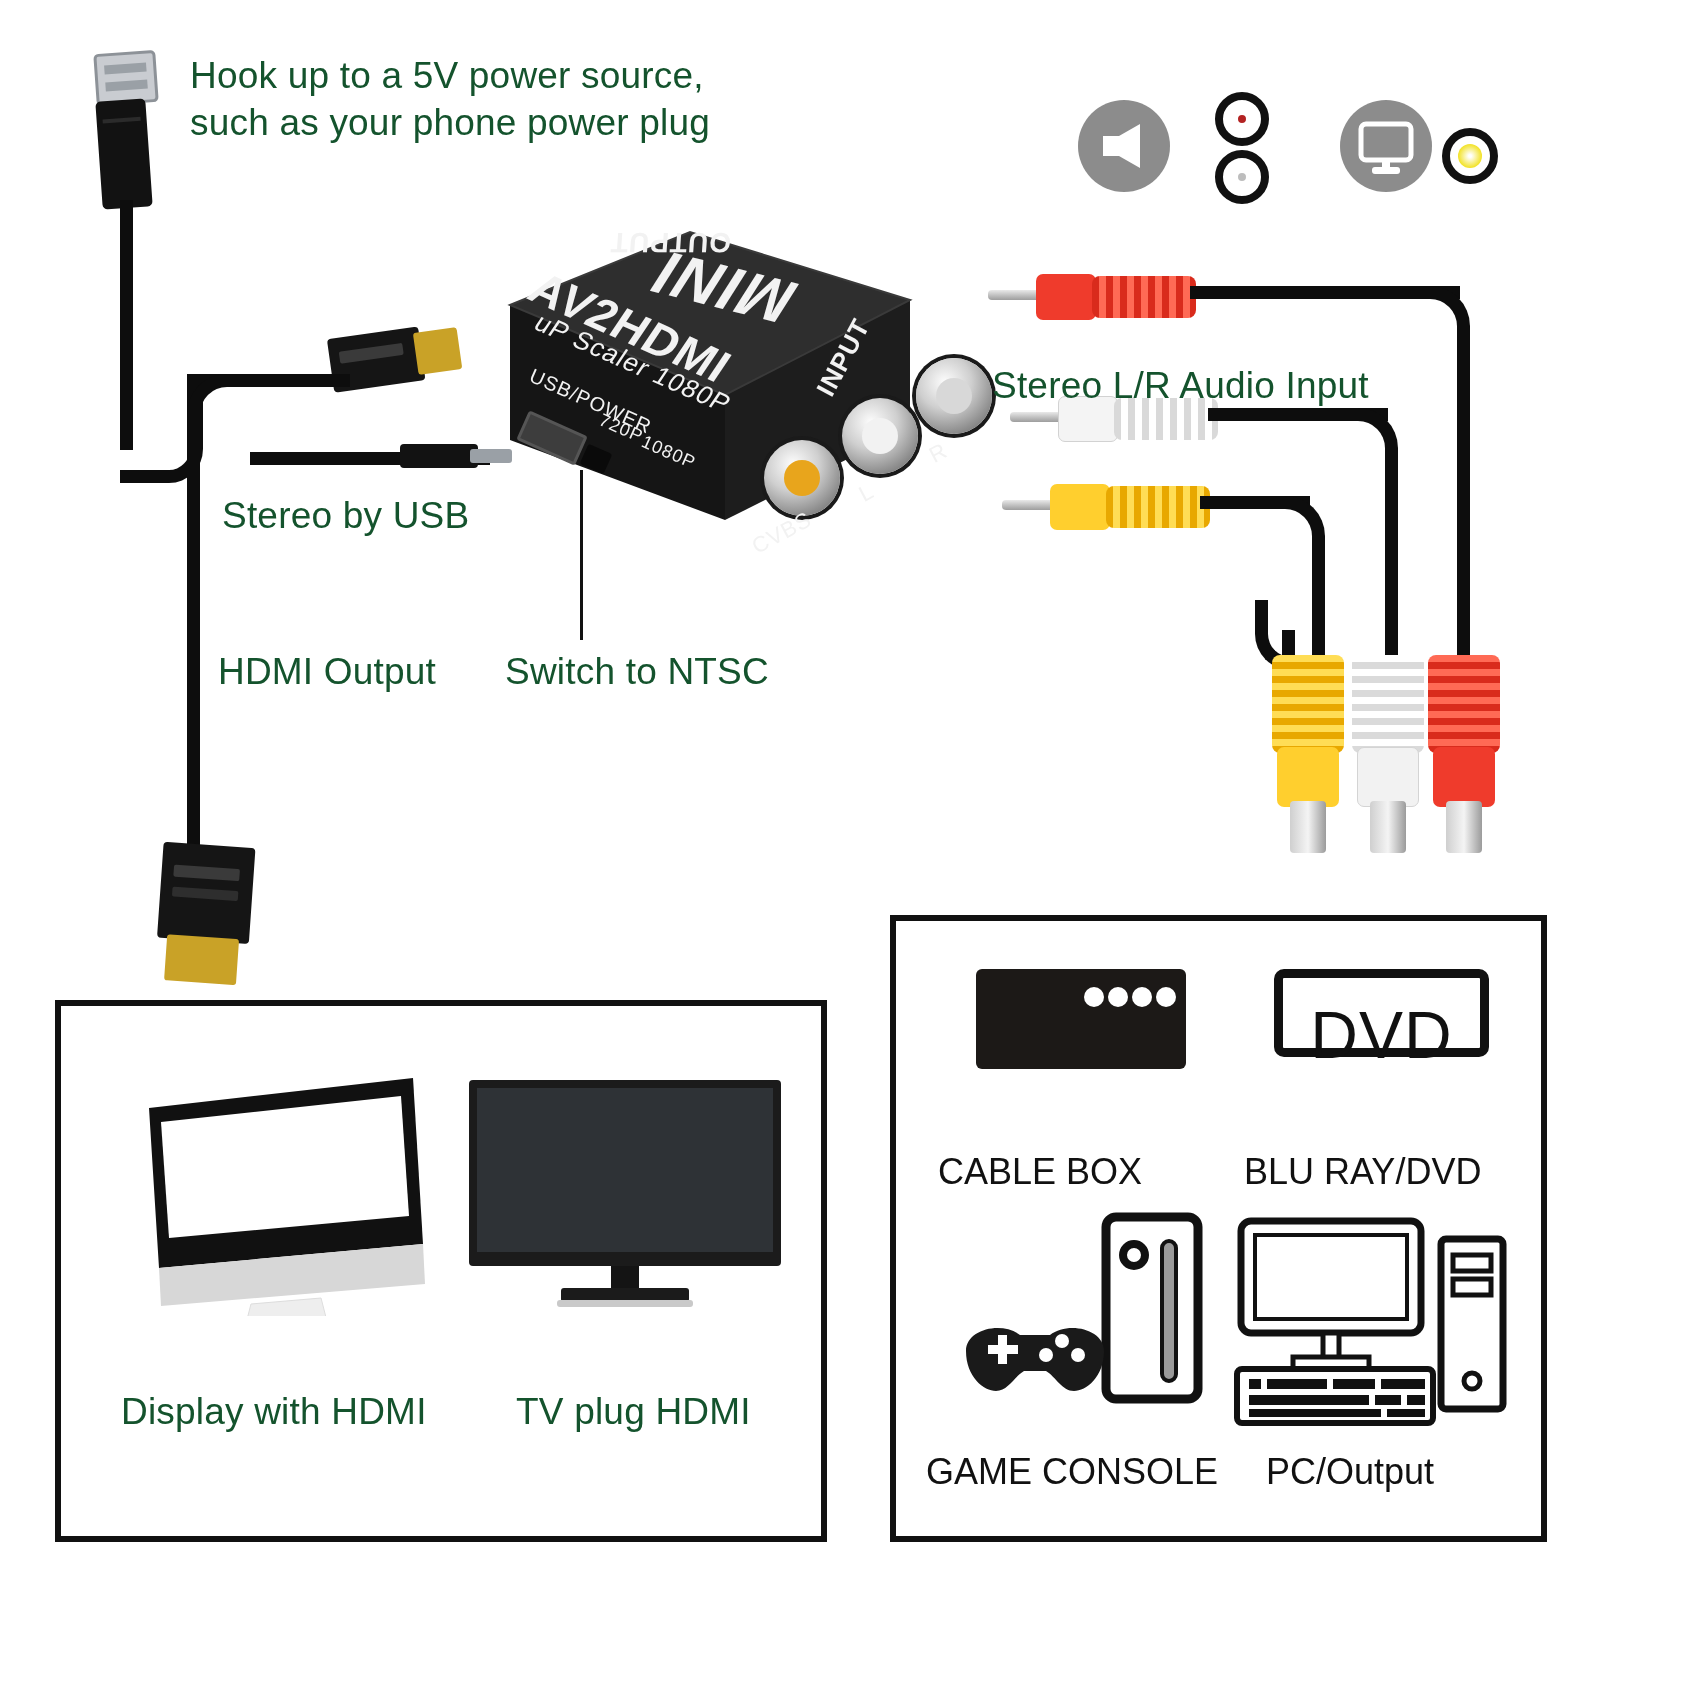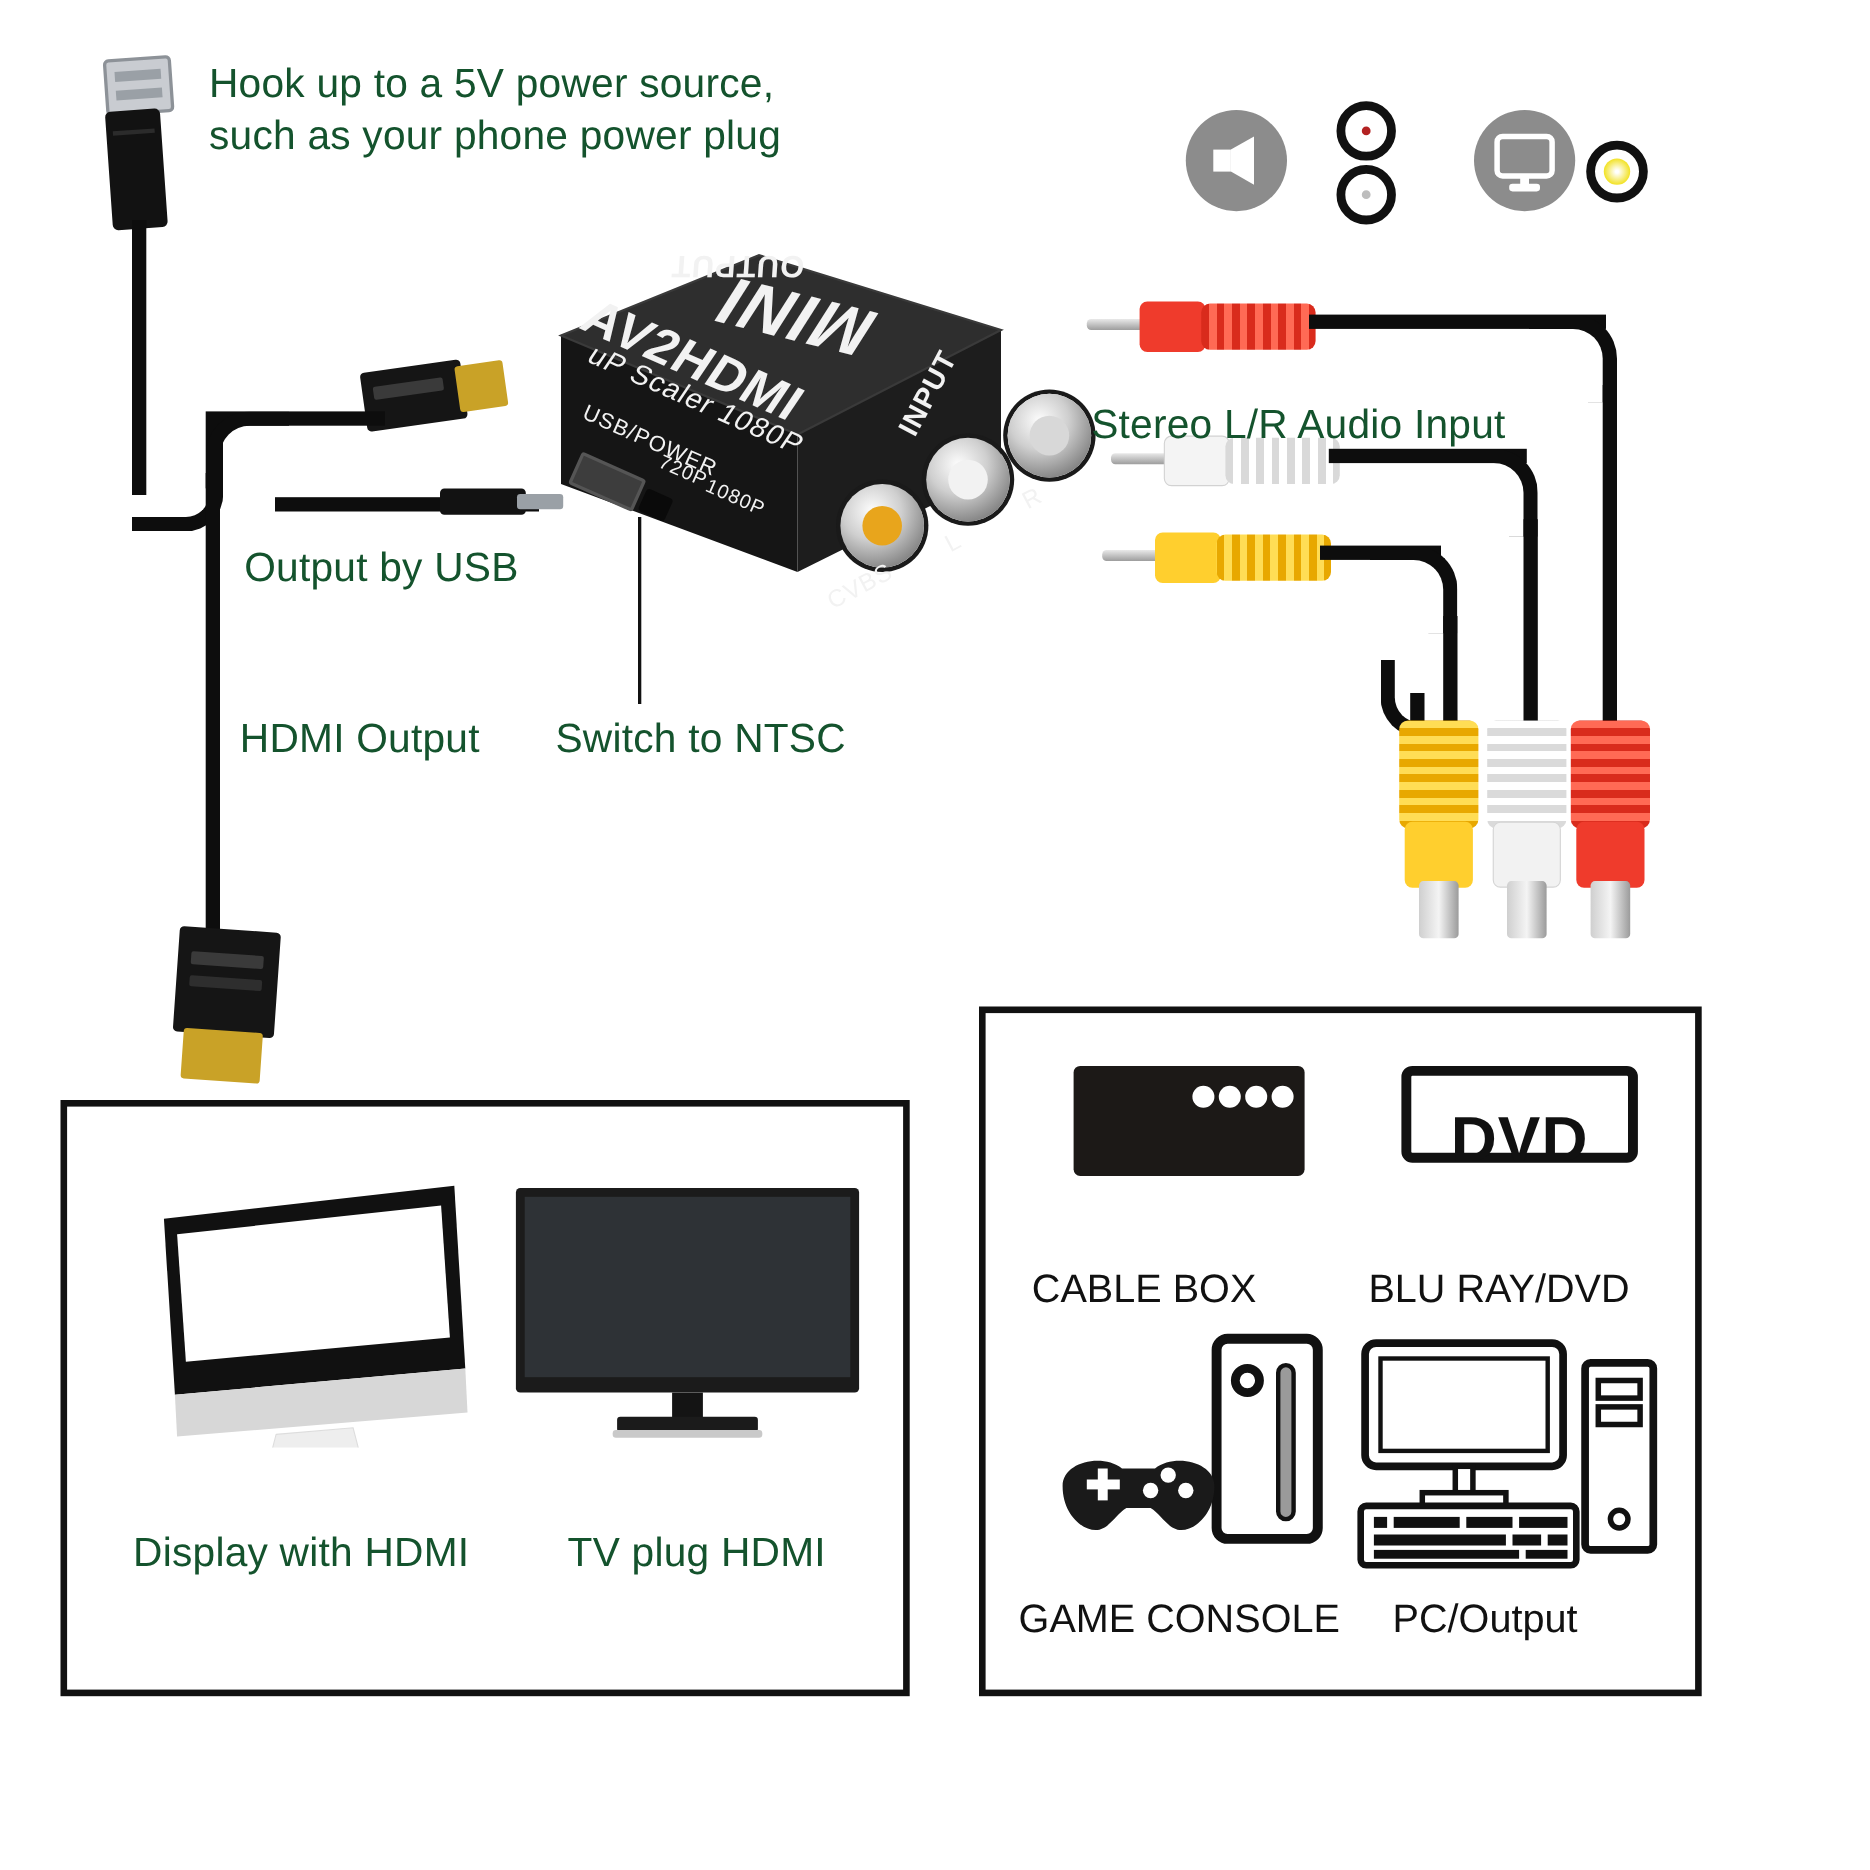--- a/index.html
+++ b/index.html
@@ -160,21 +160,21 @@
       </div>
     <div class="jack" style="left:466px;top:168px;width:76px;height:76px;">
         <i style="background:#d8d8d8;"></i>
       </div>
 
     <div class="lbl" style="left:300px;top:330px;font-size:22px;font-weight:400;transform:rotate(-28deg);">CVBS</div>
     <div class="lbl" style="left:410px;top:290px;font-size:22px;font-weight:400;transform:rotate(-28deg);">L</div>
     <div class="lbl" style="left:480px;top:250px;font-size:22px;font-weight:400;transform:rotate(-28deg);">R</div>
   </div>
 
-  <div class="abs cap" style="left:222px;top:492px;">Output by USB</div>
+  <div class="abs cap" style="left:222px;top:492px;">Stereo by USB</div>
   <div class="abs cap" style="left:218px;top:648px;">HDMI Output</div>
   <div class="abs cap" style="left:505px;top:648px;">Switch to NTSC</div>
   <div class="leader" style="left:580px;top:470px;height:170px;"></div>
 
   <div class="rca abs" style="left:988px;top:268px;width:210px;height:56px;">
     <div class="pin" style="left:0;top:22px;width:62px;"></div>
     <div class="barrel" style="left:48px;top:6px;width:60px;height:46px;background:#ef3b2c;"></div>
     <div class="rib" style="left:104px;top:8px;width:104px;height:42px;
          background:repeating-linear-gradient(90deg,#d92b1c 0 7px,#ff6a55 7px 14px);"></div>
   </div>
@@ -263,21 +263,21 @@
       <svg width="210" height="100" style="position:absolute;left:0;top:0;">
         <circle cx="118" cy="28" r="10" fill="#fff"></circle>
         <circle cx="142" cy="28" r="10" fill="#fff"></circle>
         <circle cx="166" cy="28" r="10" fill="#fff"></circle>
         <circle cx="190" cy="28" r="10" fill="#fff"></circle>
       </svg>
     </div>
 
     <div class="abs" style="left:378px;top:48px;width:215px;height:88px;border:9px solid #111;
          border-radius:10px;display:flex;align-items:center;justify-content:center;box-sizing:border-box;">
-      <span style="font-size:58px;font-weight:700;letter-spacing:1px;margin-top:44px;">DVD</span>
+      <span style="font-size:66px;font-weight:400;letter-spacing:1px;margin-top:44px;">DVD</span>
     </div>
 
     <div class="abs cap-b" style="left:42px;top:230px;">CABLE BOX</div>
     <div class="abs cap-b" style="left:348px;top:230px;">BLU RAY/DVD</div>
 
     <div class="abs" style="left:62px;top:290px;width:260px;height:230px;">
       <svg width="260" height="230">
         <rect x="148" y="6" width="92" height="182" rx="10" fill="#fff" stroke="#111" stroke-width="9"></rect>
         <circle cx="176" cy="44" r="11" fill="none" stroke="#111" stroke-width="8"></circle>
         <rect x="204" y="30" width="14" height="140" rx="7" fill="#9a9a9a" stroke="#111" stroke-width="4"></rect>

